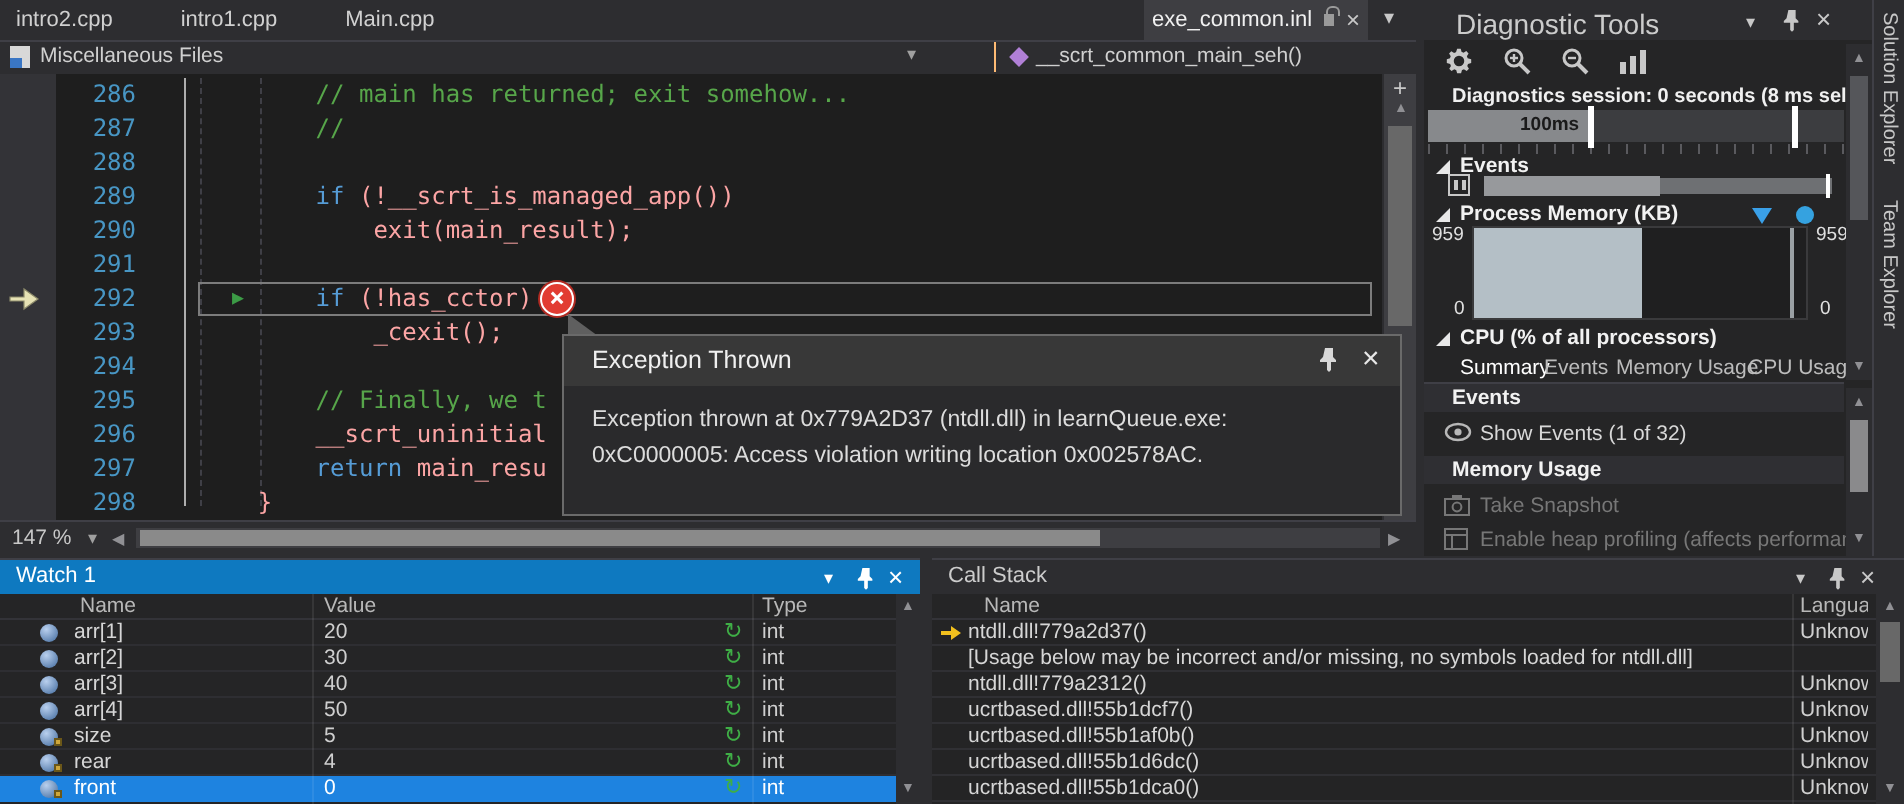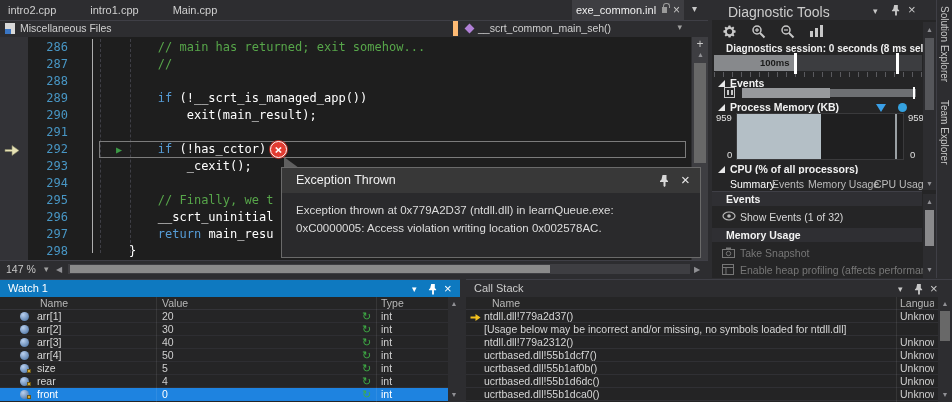--- a/index.html
+++ b/index.html
@@ -16,36 +16,36 @@
                display:flex;align-items:center;padding:0 4px;}
   .preview-tab .lbl{font-size:11px;color:#f0f0f0;white-space:nowrap;}
   .lock-icon{display:inline-block;width:7px;height:6px;background:#9a9a9a;margin-left:6px;position:relative;}
   .lock-icon::before{content:"";position:absolute;left:1px;top:-4px;width:5px;height:4px;border:1.5px solid #9a9a9a;border-bottom:none;border-radius:3px 3px 0 0;}
   .tab-close{font-size:12px;color:#c8c8c8;margin-left:6px;line-height:10px;}
   .strip-caret{position:absolute;left:692px;top:3px;font-size:10px;color:#c8c8c8;}
 
   .breadcrumb{position:absolute;left:0;top:20px;width:708px;height:32px;background:#2d2d30;
               border-top:1px solid #3f3f46;border-bottom:1px solid #3a3a3e;font-size:10.5px;}
   .bc-left{position:absolute;left:0;top:0;width:468px;height:15px;}
-  .bc-right{position:absolute;left:453px;top:0;width:239px;height:15px;border-left:5px solid #fdba74;}
+  .bc-right{position:absolute;left:497px;top:0;width:239px;height:15px;border-left:1px solid #fdba74;}
   .bc-text{position:absolute;left:20px;top:1px;color:#d0d0d0;white-space:nowrap;}
   .bc-caret{position:absolute;right:10px;top:1px;font-size:9px;color:#a0a0a0;}
   .miscfile-icon{position:absolute;left:5px;top:2px;width:10px;height:11px;background:#d8d8d8;}
   .miscfile-icon::after{content:"";position:absolute;left:0;bottom:0;width:6px;height:5px;background:#3a76c4;}
   .method-icon{position:absolute;left:8px;top:4px;width:7px;height:7px;background:#b180d7;transform:rotate(45deg);}
 
   .editor-body{position:absolute;left:0;top:37px;width:708px;height:223px;background:#1e1e1e;overflow:hidden;}
   .glyph-margin{position:absolute;left:0;top:0;width:28px;height:223px;background:#333337;}
   .vline-solid{position:absolute;left:92px;top:2px;height:214px;width:1px;background:#aeaeae;}
   .guide{position:absolute;top:2px;height:214px;width:0;border-left:1px dashed #3f3f46;}
   #code-lines{position:absolute;left:0;top:2px;width:690px;}
   .code-line{position:relative;height:17px;font-family:"DejaVu Sans Mono",monospace;font-size:12px;line-height:17px;}
   .lnum{position:absolute;left:0;width:56px;text-align:right;color:#4896c4;margin-left:12px;}
   .lcode{position:absolute;left:100px;white-space:pre;}
-  .tok-p{color:#ffffff;}.tok-c{color:#57a64a;}.tok-k{color:#569cd6;}
+  .tok-p{color:#fca5a5;}.tok-c{color:#57a64a;}.tok-k{color:#569cd6;}
   .stmt-box{position:absolute;left:99px;right:4px;top:0;height:17px;border:1px solid #7c7c7c;}
   .run-glyph{position:absolute;left:116px;top:0;color:#3c9b46;font-size:10px;}
   .exc-glyph{position:absolute;left:270px;top:0;width:17px;height:17px;background:#e23c32;border:1px solid #fff;
              border-radius:50%;color:#fff;font-size:13px;font-weight:bold;text-align:center;line-height:15px;
              box-shadow:0 0 0 1px #b02a22;}
   .cur-arrow{position:absolute;left:4px;top:106px;}
 
   .v-scrollbar{position:absolute;right:0;top:0;width:17px;height:223px;background:#3e3e42;border-left:1px solid #2d2d30;}
   .split-handle{position:absolute;left:2px;top:1px;width:12px;height:12px;color:#c8c8c8;font-size:12px;line-height:12px;text-align:center;}
   .sb-arrow{position:absolute;left:0;width:17px;text-align:center;font-size:7px;color:#909094;}

